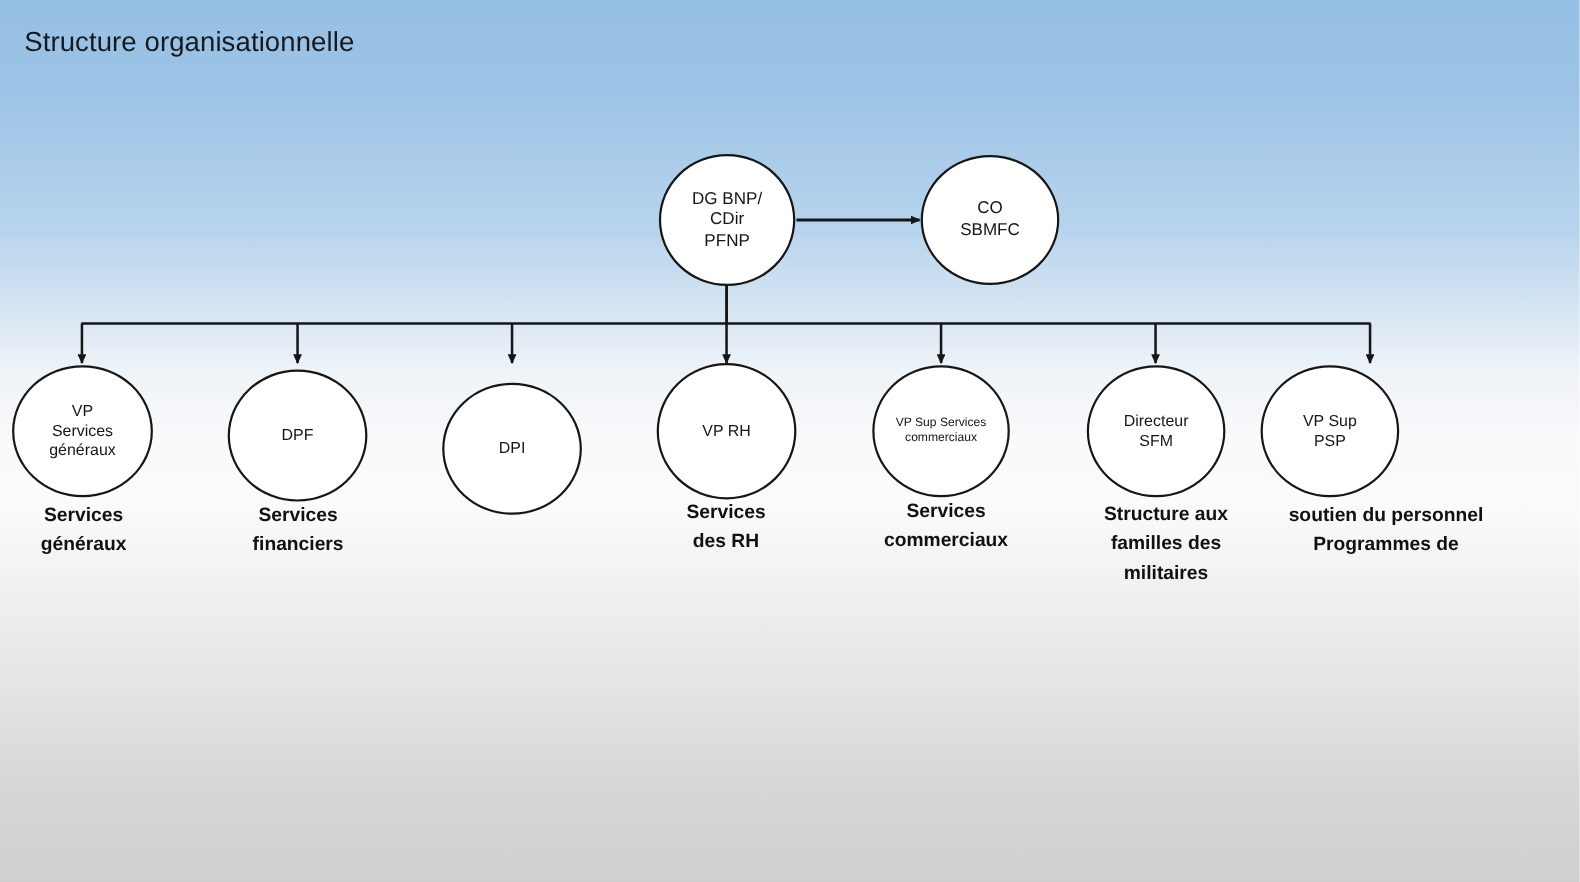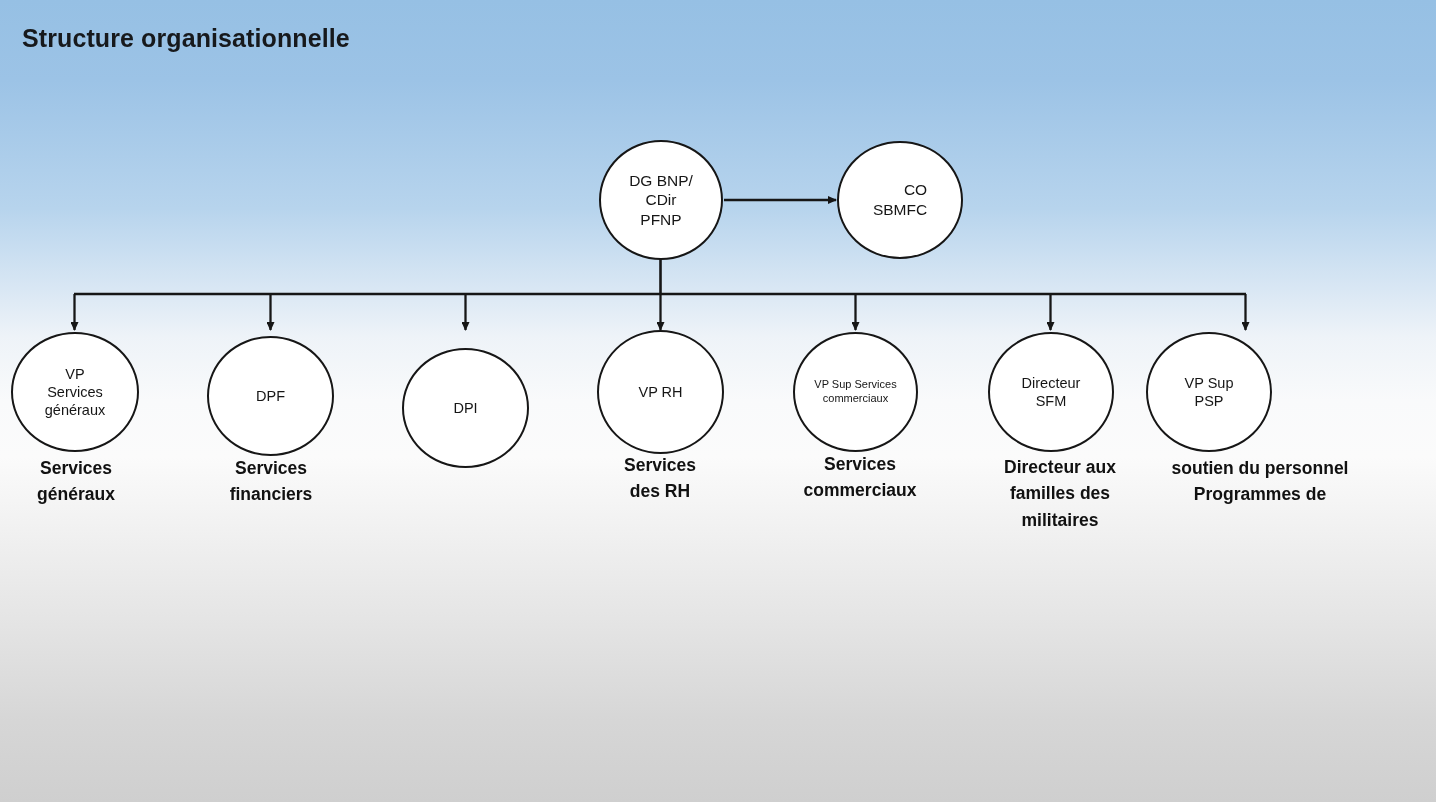--- a/index.html
+++ b/index.html
@@ -31,21 +31,21 @@
     width: 1436px;
     height: 802px;
   }
 
   
   #page-title {
     position: absolute;
     left: 22px;
     top: 24px;
     font-size: 25px;
-    font-weight: 700;
+    font-weight: 400;
     color: #17191c;
     letter-spacing: 0.1px;
     white-space: nowrap;
   }
 
   
   #connectors {
     position: absolute;
     left: 0;
     top: 0;
@@ -112,21 +112,21 @@
   </svg>
 
   <div class="circle" style="left:599px; top:140px; width:124px; height:120px;align-items:center;">
     <div class="circle-label lbl-16">
       <div>DG BNP/</div>
       <div>CDir</div>
       <div>PFNP</div>
     </div>
   </div>
 
-  <div class="circle" style="left:837px; top:141px; width:126px; height:118px;text-align:right;">
+  <div class="circle" style="left:837px; top:141px; width:126px; height:118px;">
     <div class="circle-label lbl-16">
       <div>CO</div>
       <div>SBMFC</div>
     </div>
   </div>
 
   <div class="circle" style="left:11px; top:332px; width:128px; height:120px;">
     <div class="circle-label lbl-15">
       <div>VP</div>
       <div>Services</div>
@@ -175,21 +175,21 @@
     <div>commerciaux</div>
   </div>
 
   <div class="circle" style="left:988px; top:332px; width:126px; height:120px;">
     <div class="circle-label lbl-15">
       <div>Directeur</div>
       <div>SFM</div>
     </div>
   </div>
   <div class="caption" style="left:980px; top:454px; width:160px;">
-    <div>Directeur aux</div>
+    <div>Structure aux</div>
     <div>familles des</div>
     <div>militaires</div>
   </div>
 
   <div class="circle" style="left:1146px; top:332px; width:126px; height:120px;">
     <div class="circle-label lbl-15">
       <div>VP Sup</div>
       <div>PSP</div>
     </div>
   </div>

